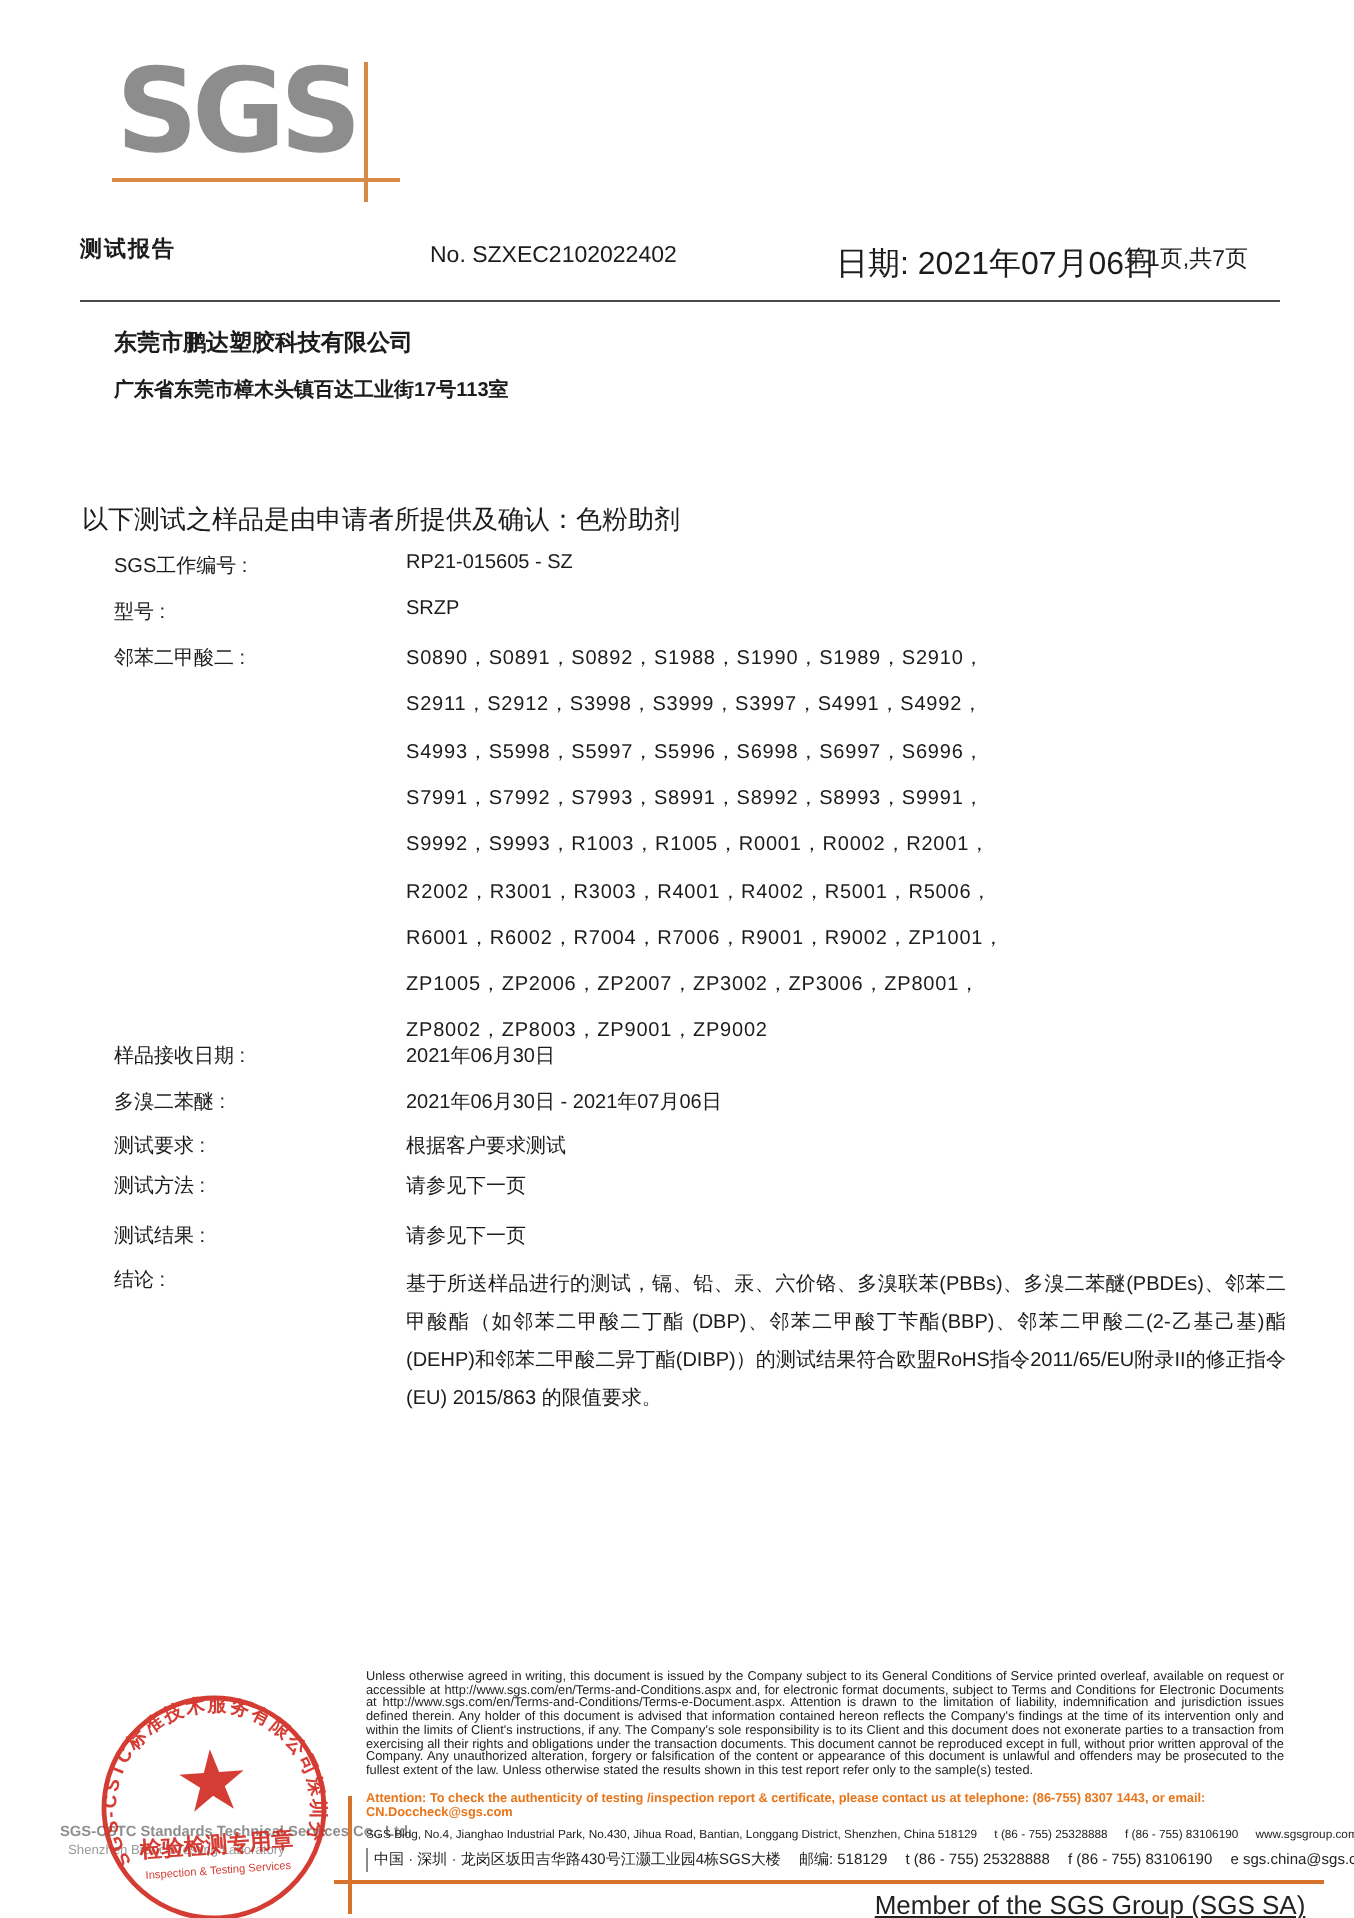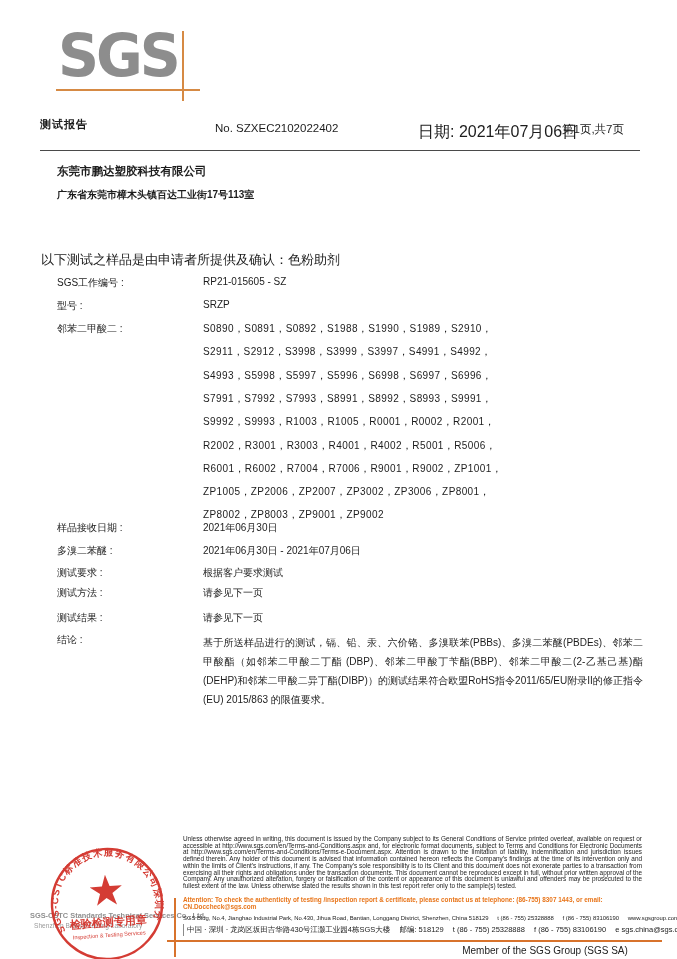--- a/index.html
+++ b/index.html
@@ -41,21 +41,21 @@
     left:183px;top:897px;width:459px;font-size:6.4px;line-height:6.9px;
     color:#e8751a;font-weight:bold;
   }
   .addr-row1{left:183px;top:915px;width:470px;font-size:5.9px;color:#222;white-space:nowrap;}
   .addr-row2{
     left:183px;top:924px;width:470px;font-size:7.5px;color:#222;white-space:nowrap;
     border-left:1px solid #8a8a8a;padding-left:3px;line-height:12px;
   }
   .addr-seg{margin-right:7px;}
   .bottom-orange{left:167px;top:940px;width:495px;height:2px;background:#d8732c;}
-  .member{left:430px;top:945px;width:230px;text-align:center;font-size:10px;color:#222;}
+  .member{left:430px;top:945px;width:230px;text-align:center;font-size:13px;color:#222;text-decoration:underline;}
   
   .co-line1{left:30px;top:911px;width:180px;font-size:7.4px;font-weight:bold;color:#8f8f8f;}
   .co-line2{left:34px;top:922px;width:180px;font-size:6.6px;color:#9a9a9a;}
   .stamp-wrap{left:48px;top:845px;width:118px;height:118px;transform:rotate(-4deg);opacity:0.92;}
   .crop-v{left:174px;top:898px;width:2px;height:59px;background:#d8732c;}
 </style>
 </head>
 <body>
 
 <div class="abs sgs-logo">SGS</div>

